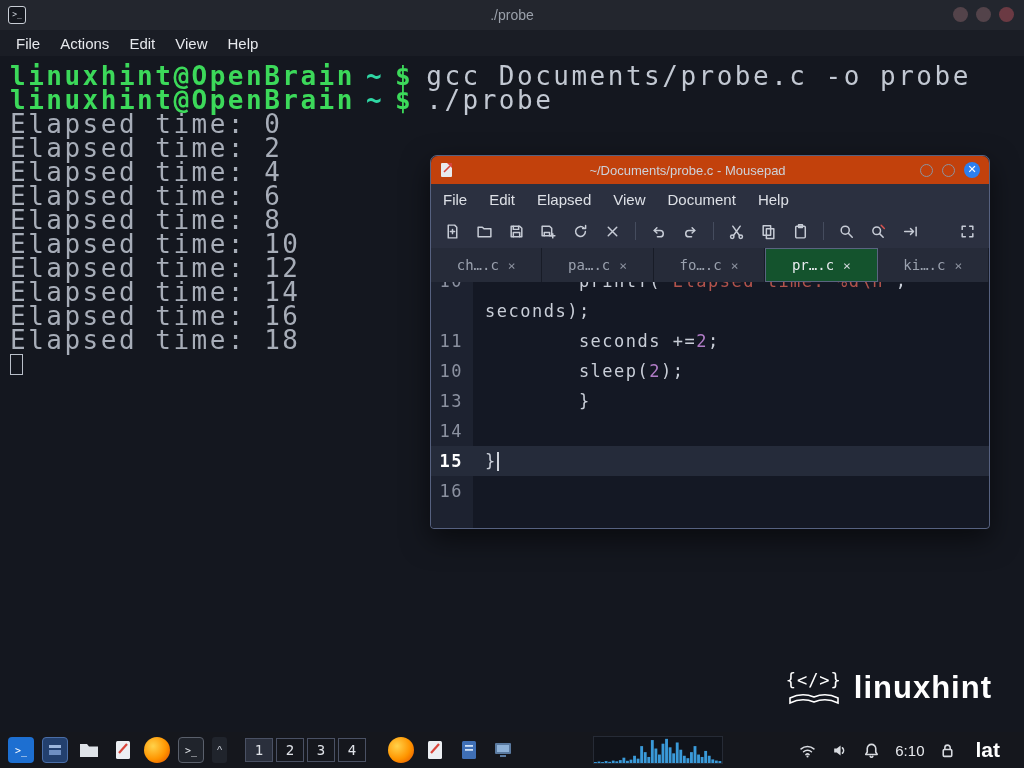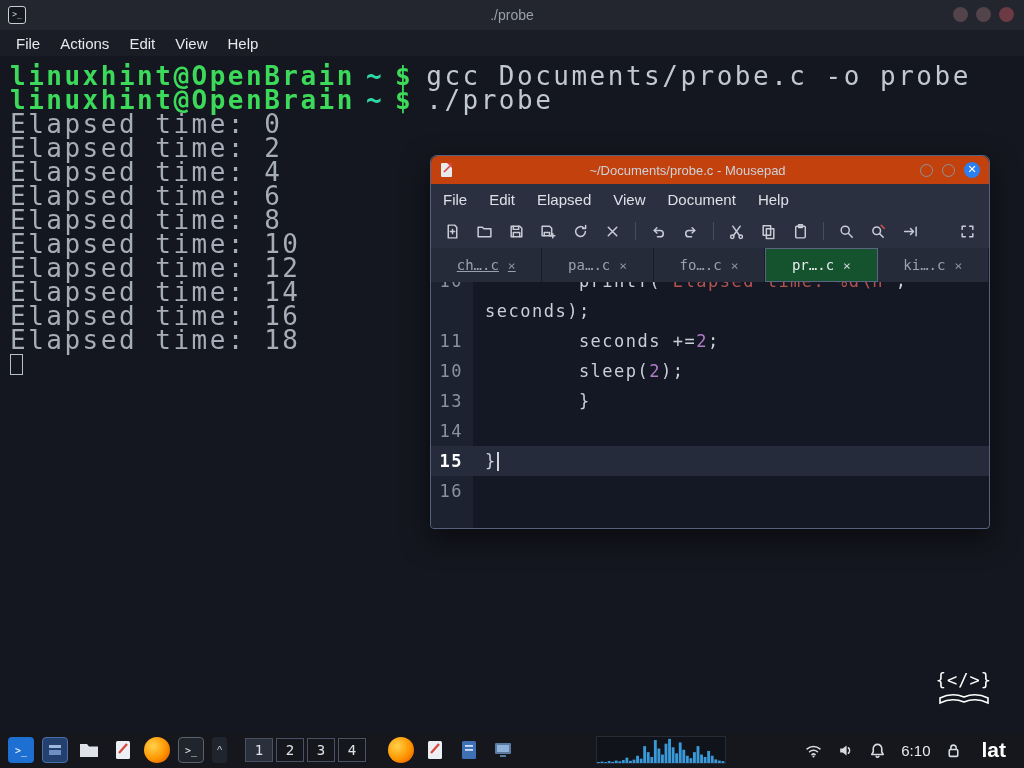--- a/index.html
+++ b/index.html
@@ -56,21 +56,21 @@
   .ew-toolbar { height:34px; display:flex; align-items:center; gap:13px; padding:0 12px; }
   .tbtn { width:19px; height:19px; display:flex; align-items:center; justify-content:center; color:#c7ccd6; }
   .tbtn svg { width:17px; height:17px; stroke:#c7ccd6; fill:none; stroke-width:1.4;
     stroke-linecap:round; stroke-linejoin:round; }
   .tb-sep { width:1px; height:18px; background:#454c5e; }
   .tb-right { margin-left:auto; }
 
   .ew-tabbar { height:34px; background:#1f2331; display:flex; }
   .tab { flex:1 1 0; display:flex; align-items:center; justify-content:center; gap:9px;
     background:#262b39; border-right:1px solid #181c27; font-size:14px; color:#9aa1ae; }
-  .tab:first-child { border-left:none;text-decoration:underline; }
+  .tab:first-child { border-left:none; }
   .tab.active { background:#14532d; color:#e9ebef; border:1px solid #5a6480; }
   .tab-close { font-size:13px; color:#8d93a0; }
   .tab.active .tab-close { color:#d6d9df; }
 
   .ew-editor { position:absolute; top:126px; left:0; right:0; bottom:0; background:#141824;
     border-radius:0 0 4px 4px; overflow:hidden; }
   .gutter-bg { position:absolute; left:0; top:0; bottom:0; width:42px; background:#1d2230; }
   .code-rows { position:relative; }
   .code-clip { height:14px; overflow:hidden; }
   .code-clip .code-row { margin-top:-16px; }
@@ -105,21 +105,21 @@
   .ico-firefox { border-radius:50%; background:radial-gradient(circle at 35% 35%, #ffd24a, #ff9500 55%, #e04a00); }
   .caret-btn { width:15px; height:26px; display:flex; align-items:center; justify-content:center;
     color:#c3c8d1; font-size:11px; background:#20242c; border-radius:3px; flex:0 0 auto; }
   .pager { display:flex; gap:3px; margin-left:10px; }
   .ws { width:28px; height:24px; border:1px solid #4a5164; color:#dfe2e8; font-size:14px;
     display:flex; align-items:center; justify-content:center; font-family:"DejaVu Sans Mono",monospace; }
   .ws.active { background:#2a2f3c; }
   .win-group { display:flex; gap:8px; margin-left:14px; }
   .spacer { flex:1 1 0; }
   .cpu-graph { width:130px; height:28px; background:#10131a; border:1px solid #262b36; flex:0 0 auto; }
-  .tray { display:flex; align-items:center; gap:15px; margin-right:10px; }
+  .tray { display:flex; align-items:center; gap:15px; margin-right:16px; }
   .tray svg { width:17px; height:17px; stroke:#d8dbe0; fill:none; stroke-width:1.5;
     stroke-linecap:round; stroke-linejoin:round; }
   .clock { color:#e8eaee; font-size:15px; }
   .kbd-layout { color:#ffffff; font-size:21px; font-weight:bold; margin-left:4px; }
 </style>
 </head>
 <body>
 
 <div class="top-bar">
   <div class="top-app-icon">&gt;_</div>
@@ -342,20 +342,21 @@
   </div>
 </div>
 
 <div class="logo">
   <div class="logo-icon">
     <span class="logo-glyph">{&lt;/&gt;}</span>
     <svg class="logo-book" width="52" height="14" viewBox="0 0 52 14">
       <path d="M2 6 Q14 0 26 5 Q38 0 50 6 L50 11 Q38 5 26 10 Q14 5 2 11 Z" fill="none" stroke="#ffffff" stroke-width="1.6"></path>
     </svg>
   </div>
+  <span class="logo-text">linuxhint</span>
 </div>
 
 <div class="taskbar">
   <div class="tb-icon ico-term-blue">
       <span>&gt;_</span>
     </div>
   <div class="tb-icon ico-winlist">
     <svg viewBox="0 0 22 22">
         <rect x="5" y="6" width="12" height="3" fill="#9db7dd"></rect>
         <rect x="5" y="11" width="12" height="5" fill="#6f8fc2"></rect>

